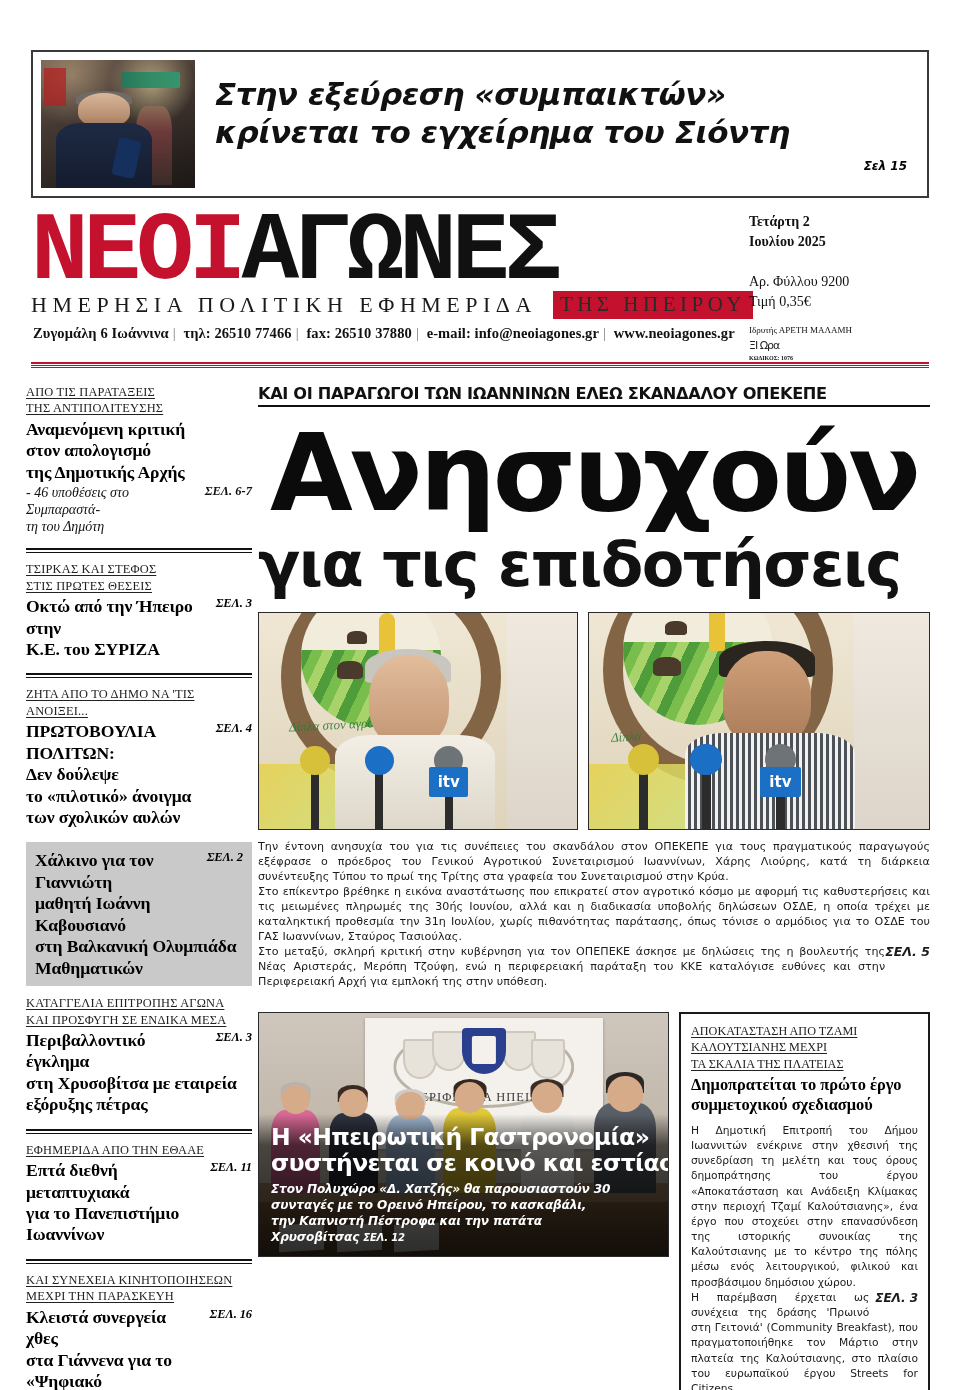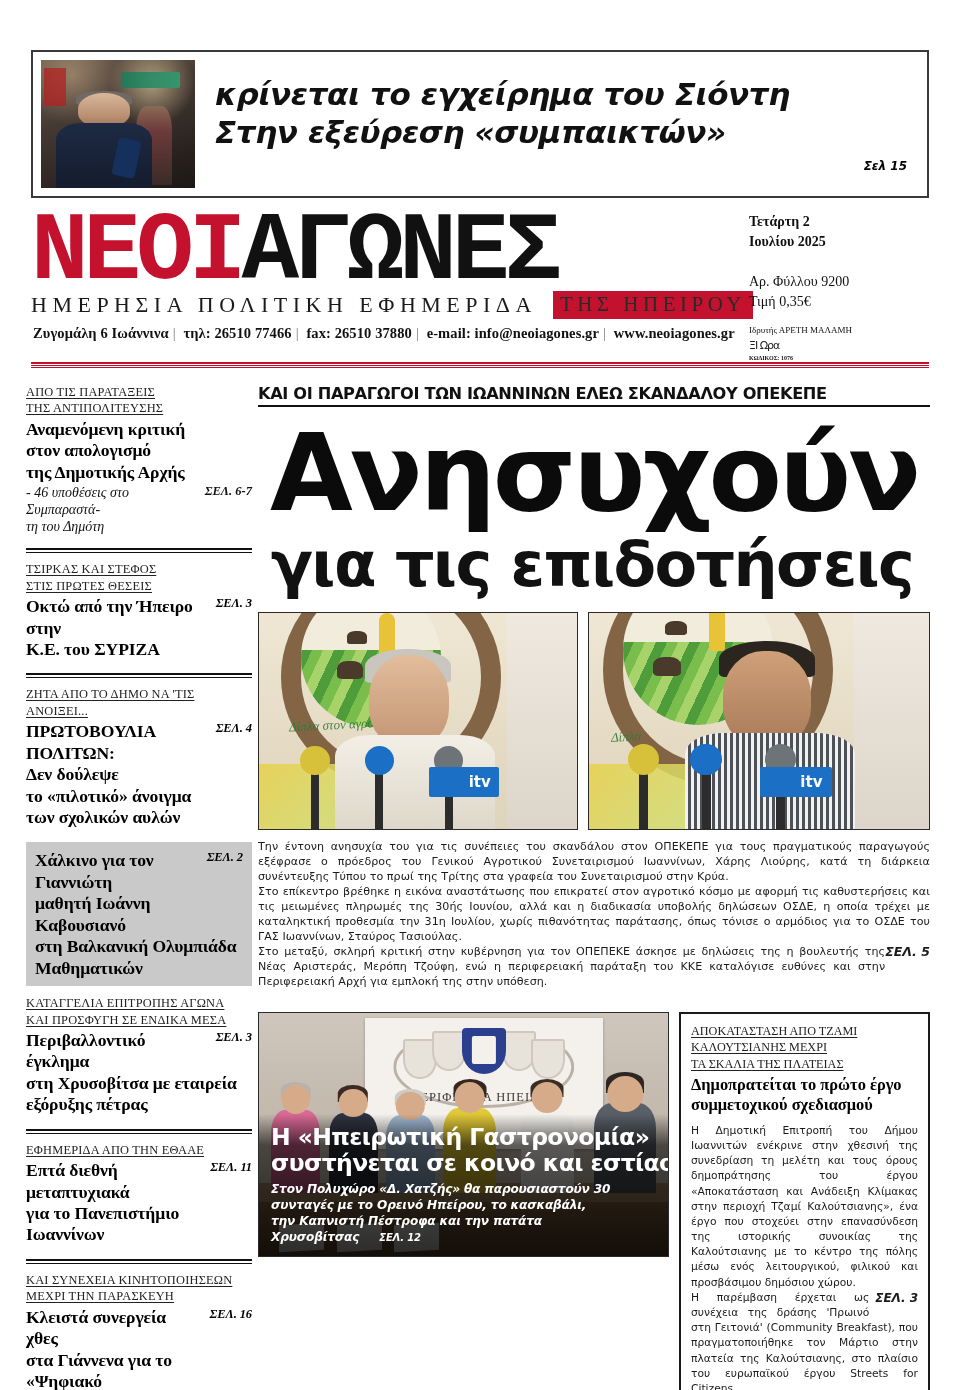--- a/index.html
+++ b/index.html
@@ -128,21 +128,21 @@
     letter-spacing:-.35px;color:#111;text-align:left;
     border-bottom:2.5px solid #111;padding-bottom:2px;white-space:nowrap;
   }
   .head-1{
     font-family:"DejaVu Sans",sans-serif;font-weight:bold;font-size:107px;
     line-height:.98;letter-spacing:-3px;color:#0b0b0b;text-align:center;
     margin-top:14px;
   }
   .head-2{
     font-family:"DejaVu Sans",sans-serif;font-weight:bold;font-size:62px;
-    line-height:1;letter-spacing:-1.6px;color:#111;text-align:center;
+    line-height:1;letter-spacing:-1.6px;color:#111;text-align:left;
     margin-top:8px;padding-right:4px;
   }
 
   
   .photos{display:flex;gap:10px;margin-top:16px;}
   .photo{position:relative;overflow:hidden;border:1px solid #2a2a2a;box-sizing:border-box;}
   .photo.p1{width:320px;height:218px;}
   .photo.p2{width:342px;height:218px;}
   .coop-bg{position:absolute;inset:0;background:
     linear-gradient(180deg,#efe7d4 0%,#e6dcc6 55%,#ded3bb 100%);}
@@ -162,21 +162,21 @@
   .sp-head{position:absolute;border-radius:46% 46% 42% 42%;}
   .sp-hair{position:absolute;border-radius:50% 50% 8% 8%;}
   .sp-body{position:absolute;border-radius:22% 22% 0 0;}
   .mics{position:absolute;bottom:0;left:8%;width:84%;height:46%;}
   .mic-u{position:absolute;bottom:0;width:11%;height:100%;}
   .mic-stick{position:absolute;left:36%;bottom:0;width:28%;height:62%;background:#2c2c2c;}
   .mic-ball{position:absolute;left:0;bottom:54%;width:100%;padding-top:100%;border-radius:50%;}
   .mic-label{position:absolute;left:-16%;bottom:32%;width:132%;height:30%;
     display:flex;align-items:center;justify-content:center;
     font-family:"DejaVu Sans",sans-serif;font-weight:bold;font-size:15px;color:#fff;
-    border-radius:2px;padding-left:31px;}
+    border-radius:2px;}
 
   
   .body-text{
     margin-top:9px;
     font-family:"DejaVu Sans",sans-serif;font-size:11.1px;line-height:1.355;
     color:#1a1a1a;text-align:justify;letter-spacing:.05px;
   }
   .body-text p{margin:0;}
   .body-sel{font-family:"DejaVu Sans",sans-serif;font-weight:bold;font-style:italic;
     font-size:12.5px;float:right;}
@@ -211,21 +211,21 @@
   .nametag{position:absolute;bottom:2%;width:11%;height:11%;background:#f2f0ec;
     transform:skewY(-3deg);}
   .bl-overlay{position:absolute;left:0;bottom:0;width:100%;
     background:linear-gradient(180deg,rgba(0,0,0,0) 0%,rgba(0,0,0,.62) 22%,rgba(0,0,0,.82) 100%);
     padding:10px 12px 10px 12px;box-sizing:border-box;}
   .bl-t1{font-family:"DejaVu Sans",sans-serif;font-weight:bold;font-size:23.5px;
     line-height:1.12;color:#fff;letter-spacing:-.6px;white-space:nowrap;}
   .bl-sub{margin-top:6px;font-family:"DejaVu Sans",sans-serif;font-weight:bold;
     font-style:italic;font-size:12.1px;line-height:1.32;color:#fff;letter-spacing:-.15px;}
   .bl-sel{font-family:"DejaVu Sans",sans-serif;font-weight:bold;font-style:italic;
-    font-size:10px;margin-left:20px;}
+    font-size:10px;margin-left:4px;}
 
   .br{width:251px;border:2px solid #1a1a1a;box-sizing:border-box;padding:9px 10px 8px 10px;}
   .br-kicker{font-family:"Liberation Serif",serif;font-size:12.2px;line-height:1.35;
     color:#222;text-decoration:underline;text-underline-offset:2px;}
   .br-title{font-family:"Liberation Serif",serif;font-weight:bold;font-size:16.4px;
     line-height:1.2;margin-top:3px;color:#000;}
   .br-body{margin-top:8px;font-family:"DejaVu Sans",sans-serif;font-size:10.7px;
     line-height:1.42;color:#1a1a1a;text-align:justify;}
   .br-sel{font-family:"DejaVu Sans",sans-serif;font-weight:bold;font-style:italic;
     font-size:12px;float:right;margin-left:6px;}
@@ -240,22 +240,22 @@
       <div class="ph-bg"></div>
       <div class="redpanel"></div>
       <div class="sign"></div>
       <div class="person2"></div>
       <div class="hair"></div>
       <div class="head"></div>
       <div class="body"></div>
       <div class="mic"></div>
     </div>
     <div class="tb-text">
+      <div class="tb-line">Στην εξεύρεση «συμπαικτών»</div>
       <div class="tb-line">κρίνεται το εγχείρημα του Σιόντη</div>
-      <div class="tb-line">Στην εξεύρεση «συμπαικτών»</div>
       <div class="tb-sel">Σελ 15</div>
     </div>
   </div>
 
   <div class="masthead">
     <div class="logo">
       <span class="logo-text">
         <span class="logo-neoi">ΝΕΟΙ</span><span class="logo-agones">ΑΓΩΝΕΣ</span>
       </span>
     </div>

